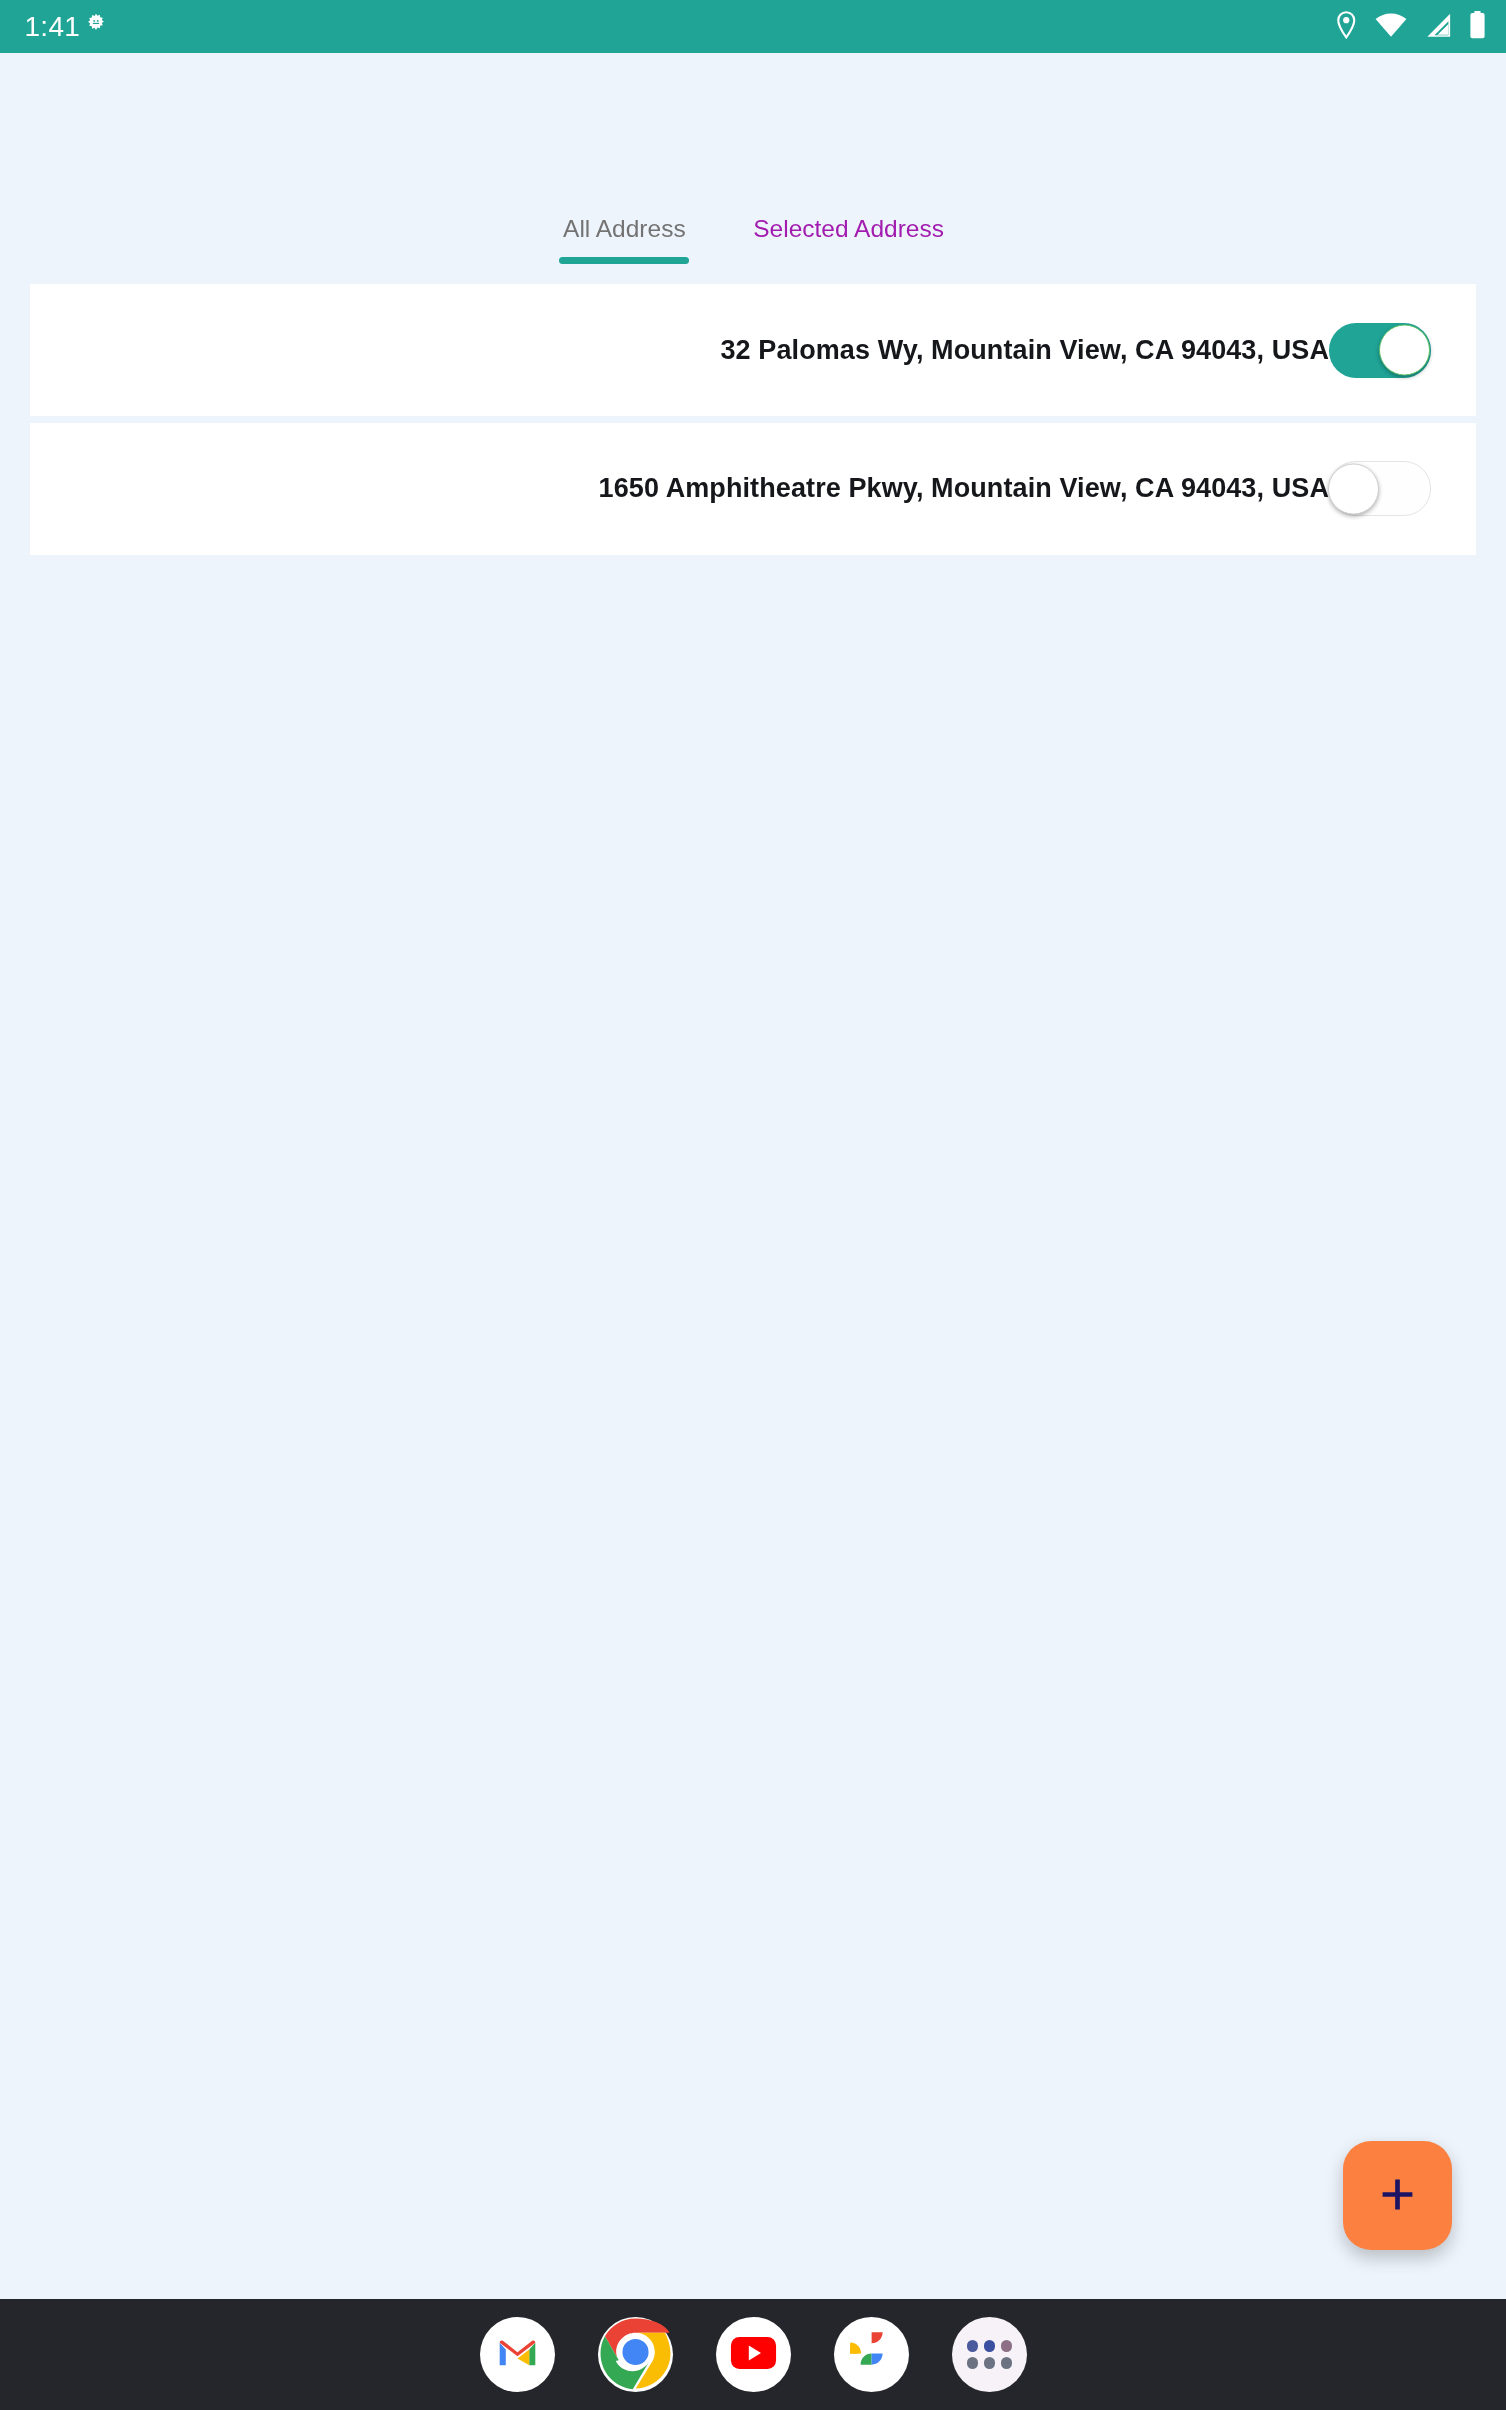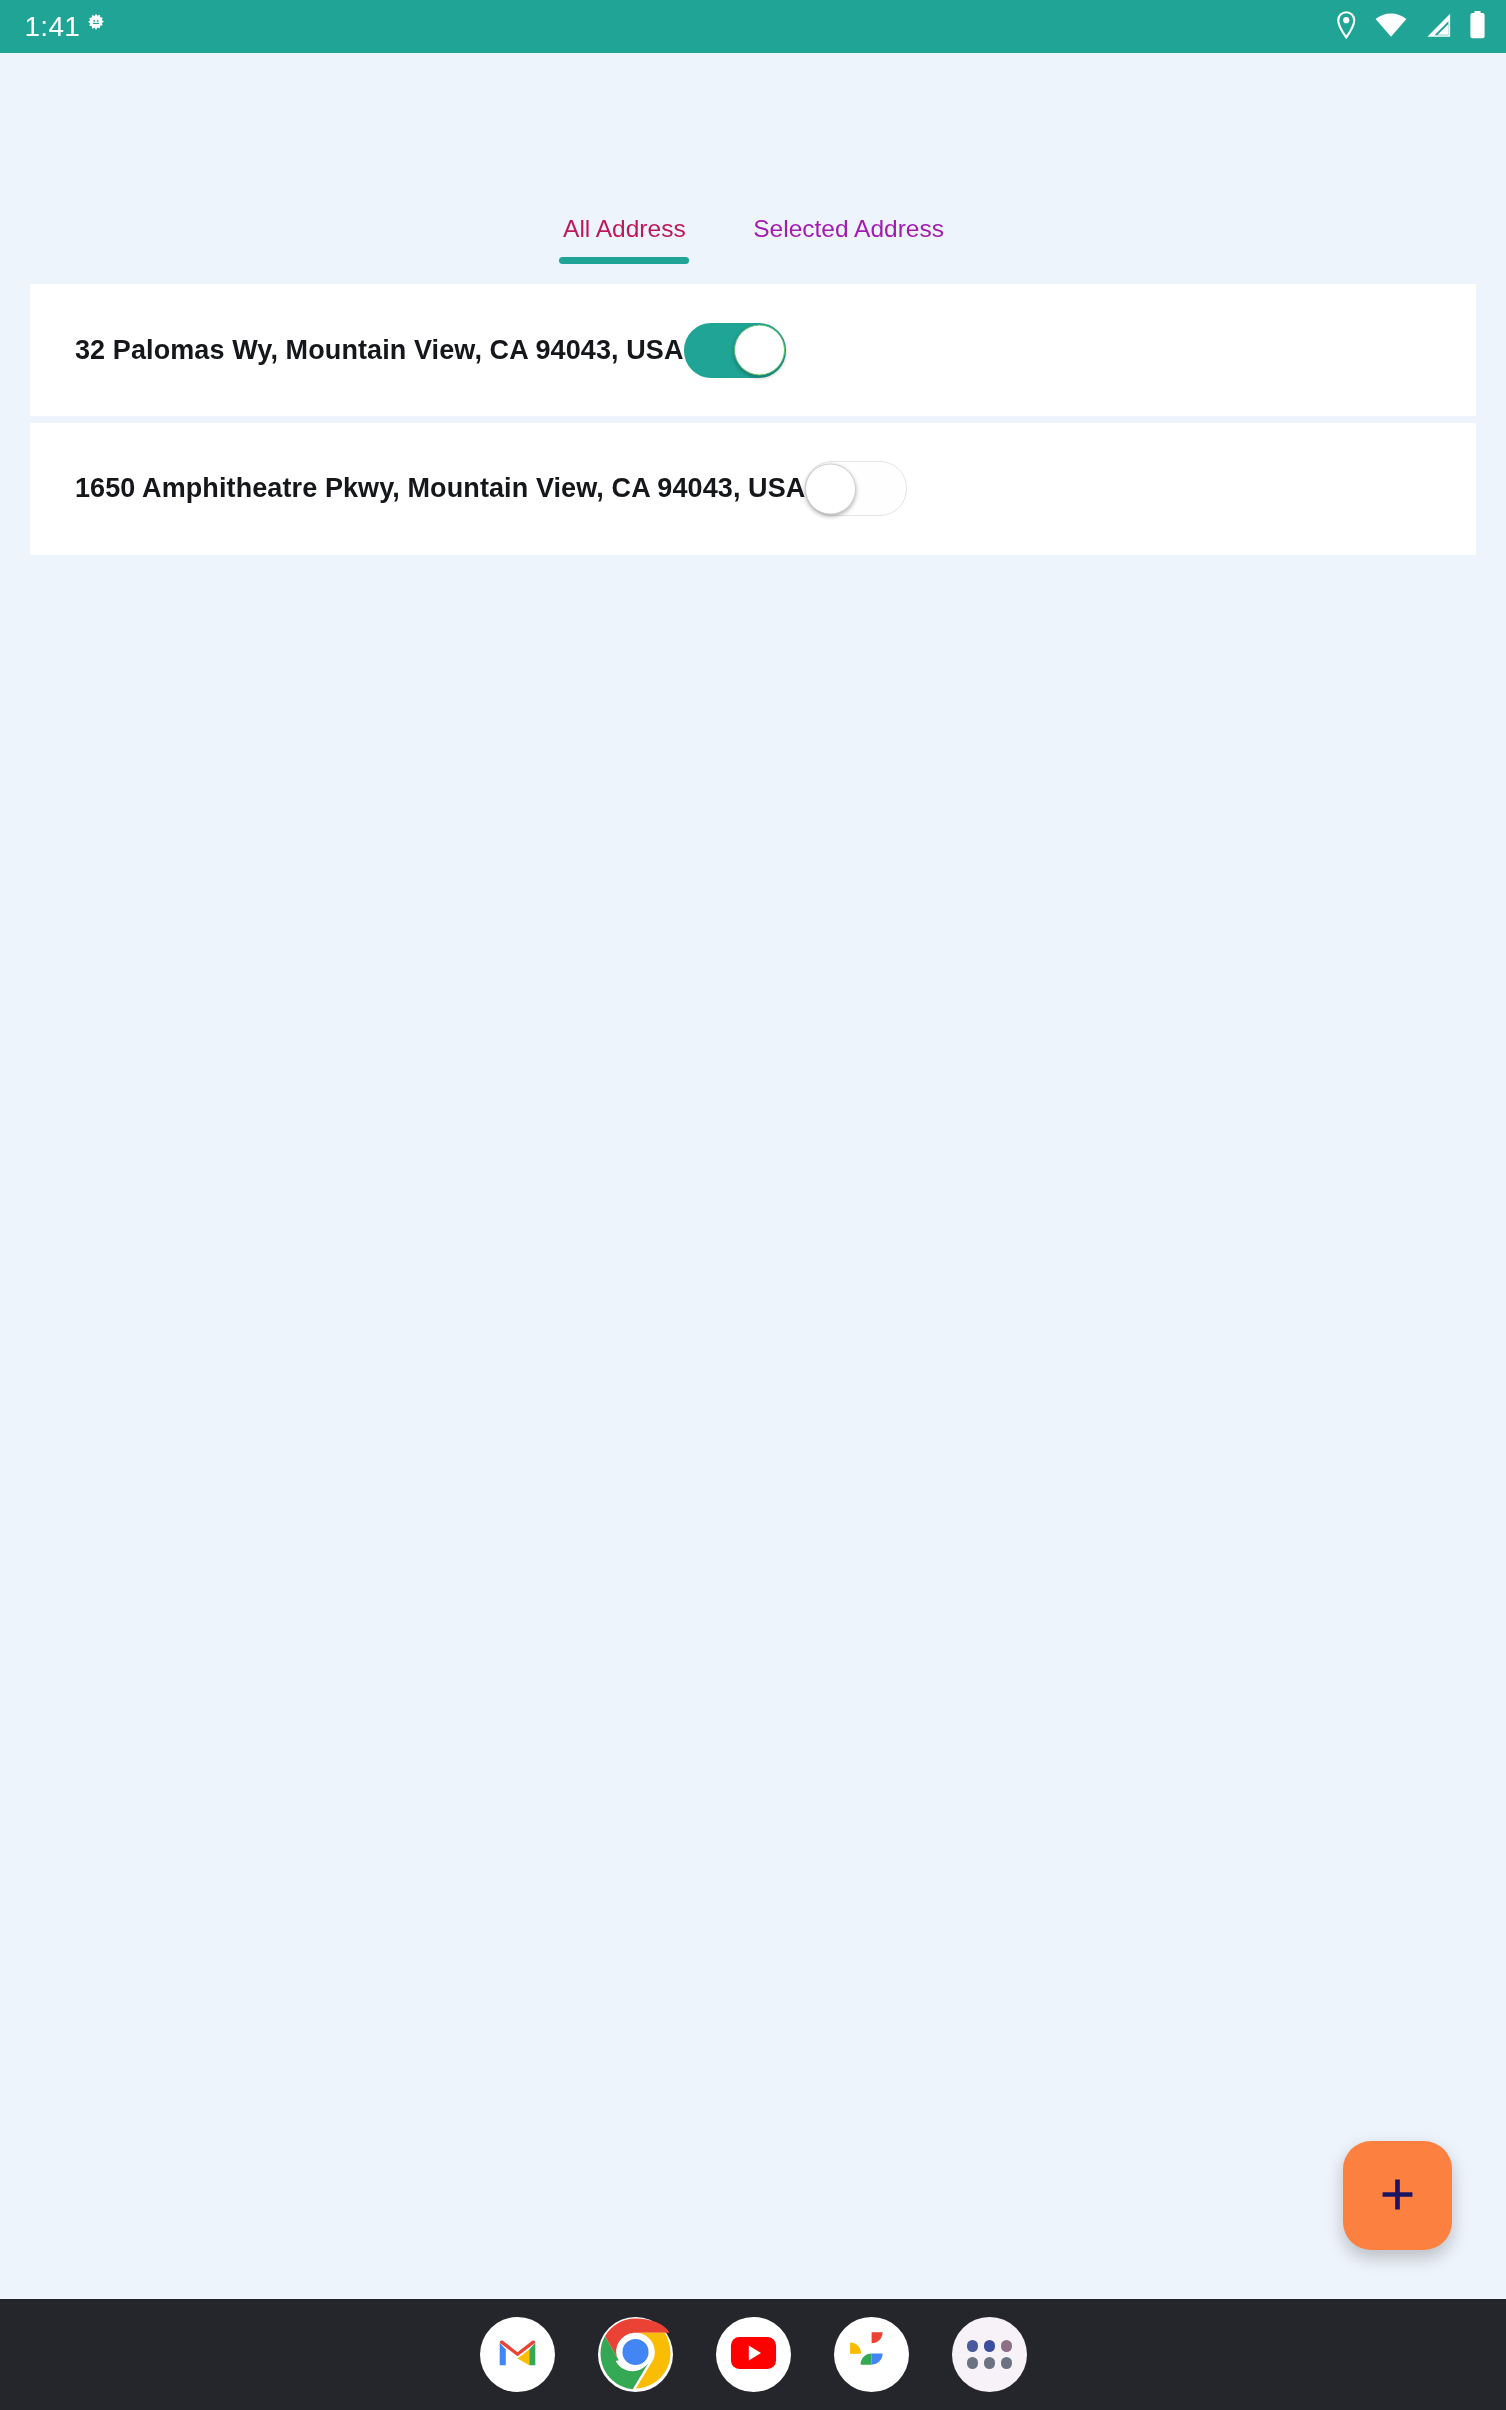--- a/index.html
+++ b/index.html
@@ -80,21 +80,21 @@
   .tab {
     position: relative;
     padding: 3.8px 11.3px 21px 11.3px;
     font-size: 24.5px;
     white-space: nowrap;
     cursor: pointer;
     background: none;
     border: none;
     font-family: inherit;
   }
-  .tab.active { color: #be185d; }
+  .tab.active { color: #737373; }
   .tab.inactive { color: #a21caf; }
   .tab-underline {
     position: absolute;
     left: 50%;
     transform: translateX(-50%);
     bottom: 0;
     width: 130px;
     height: 6.6px;
     border-radius: 3.8px;
     background: #1fa496;
@@ -107,21 +107,21 @@
     left: 30px;
     width: 1446px;
   }
   .address-card {
     position: relative;
     width: 100%;
     height: 132px;
     background: #ffffff;
     display: flex;
     align-items: center;
-    justify-content: flex-start;
+    justify-content: flex-end;
     padding: 0 45px 0 45px;
     margin-bottom: 6.6px;
     cursor: pointer;
   }
   .address-text {
     font-size: 27px;
     font-weight: bold;
     color: #15171b;
     letter-spacing: 0.1px;
     white-space: nowrap;

